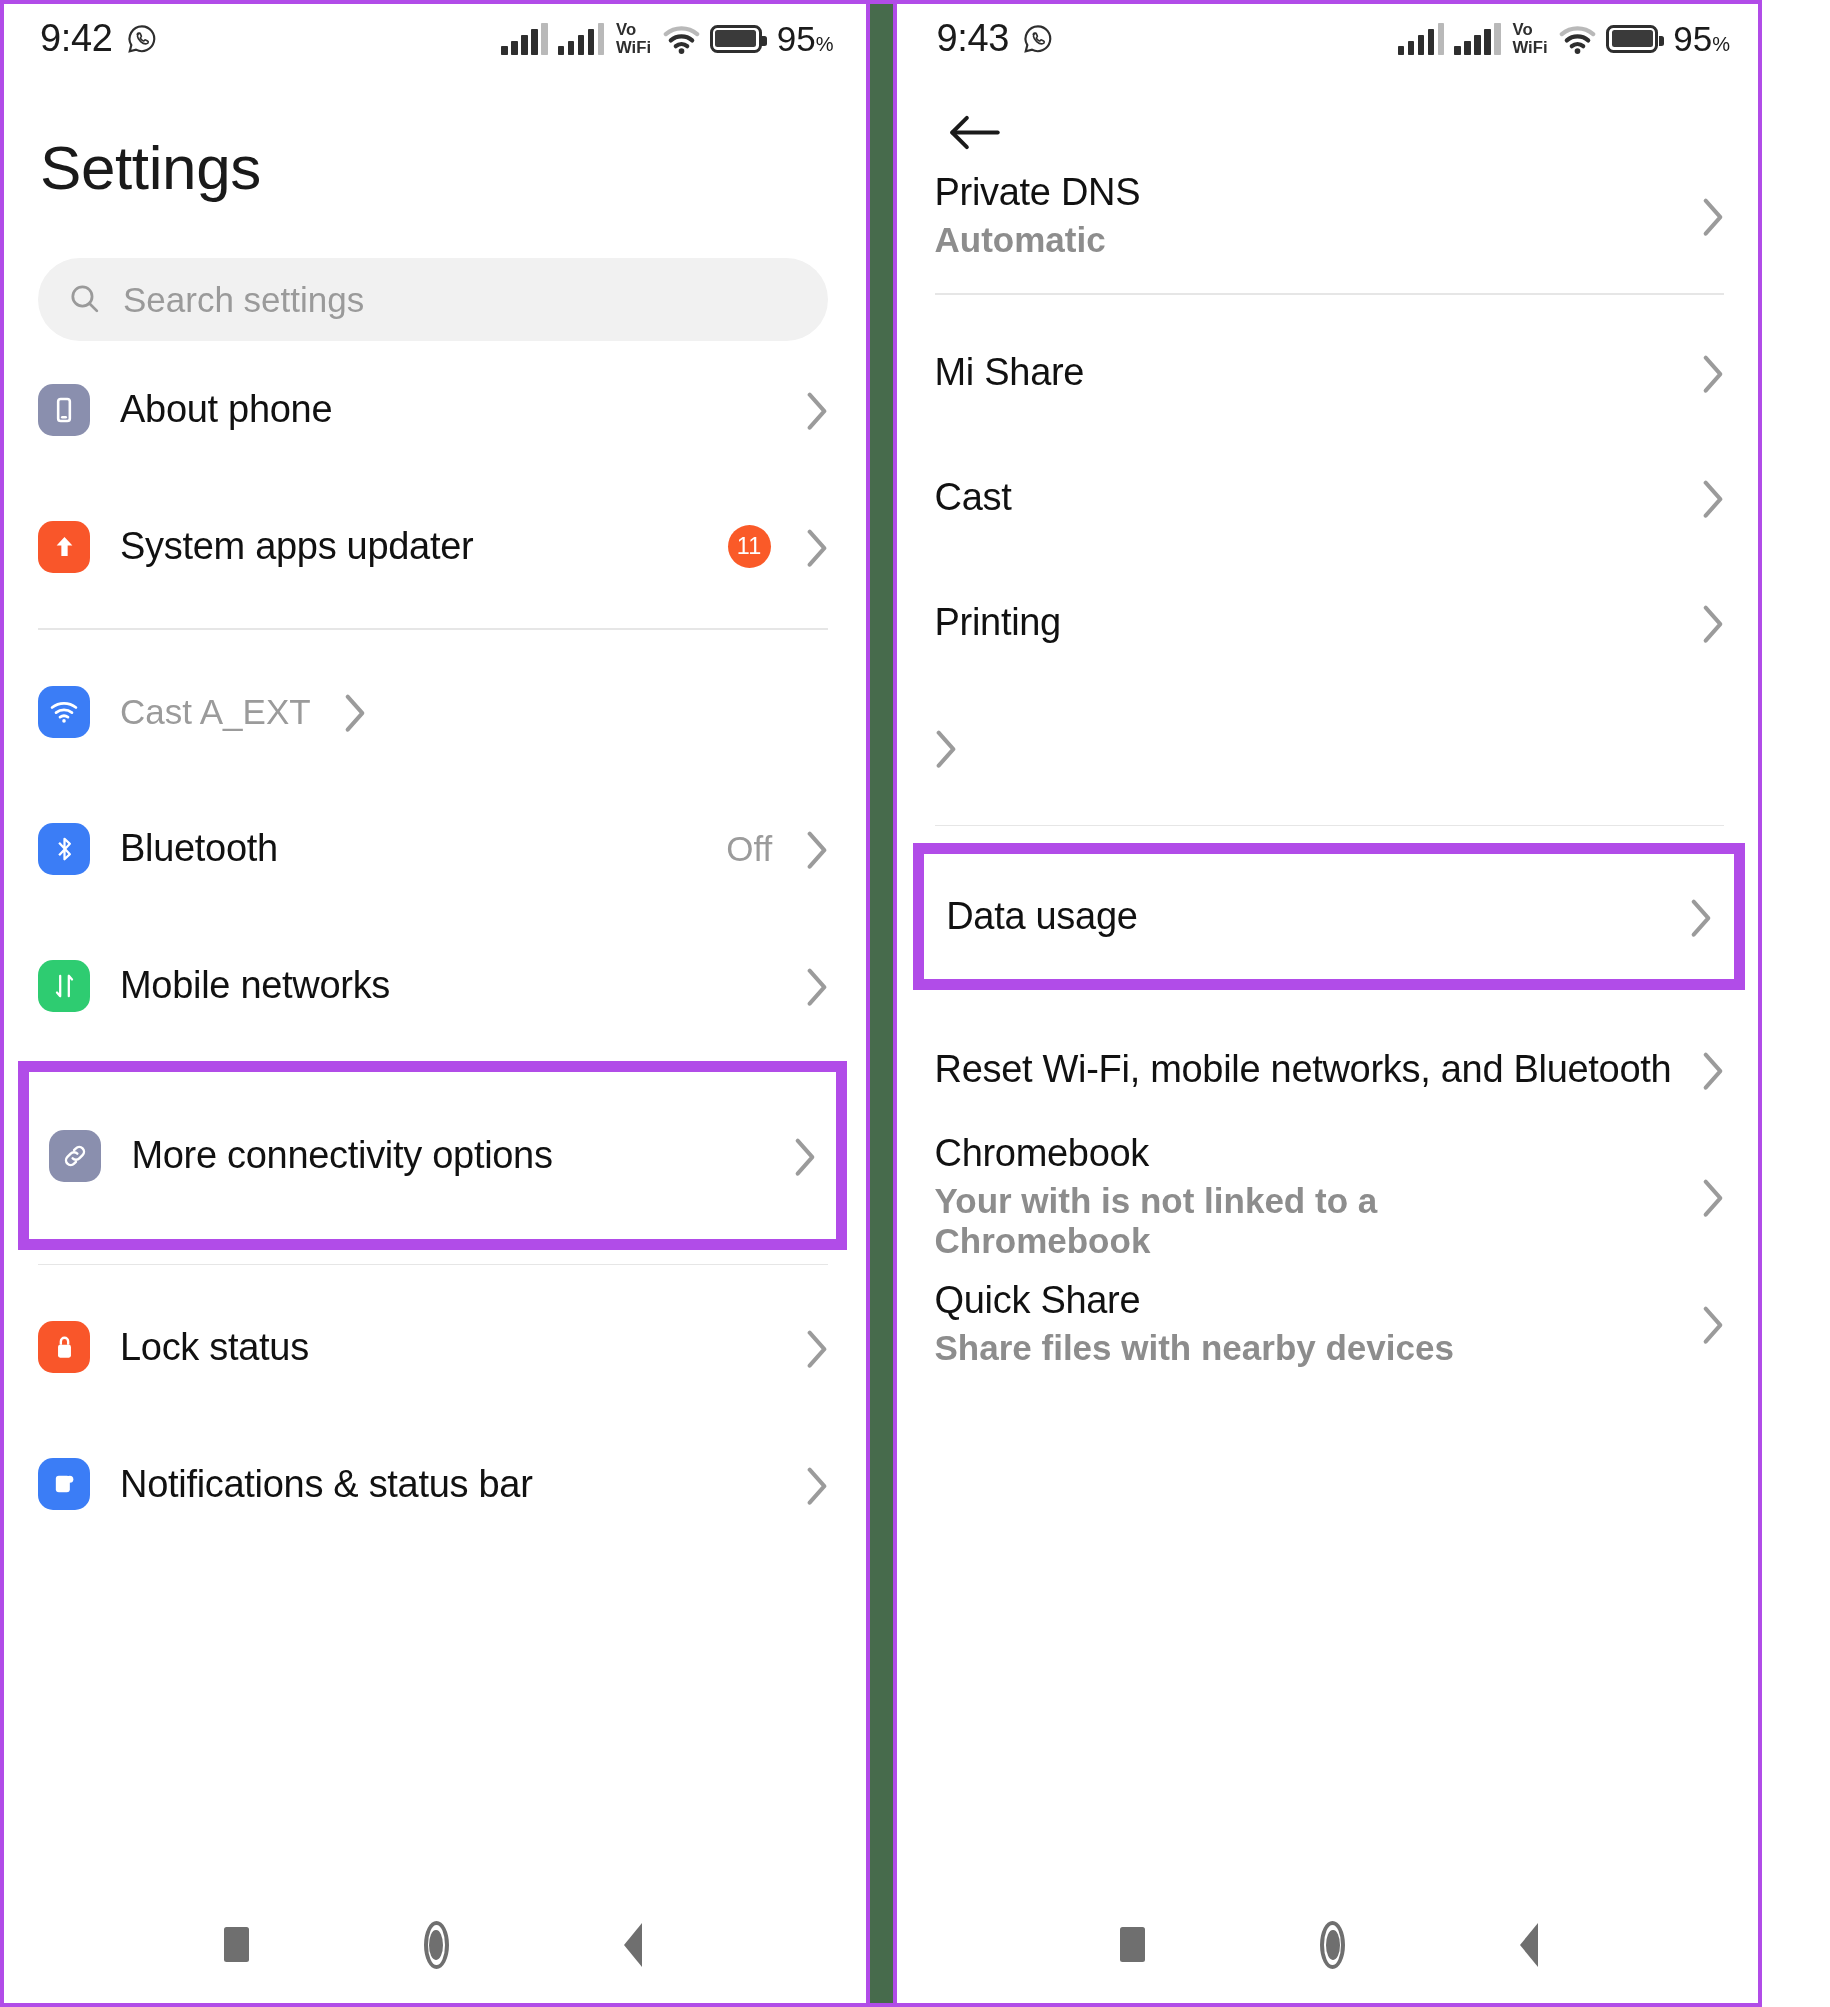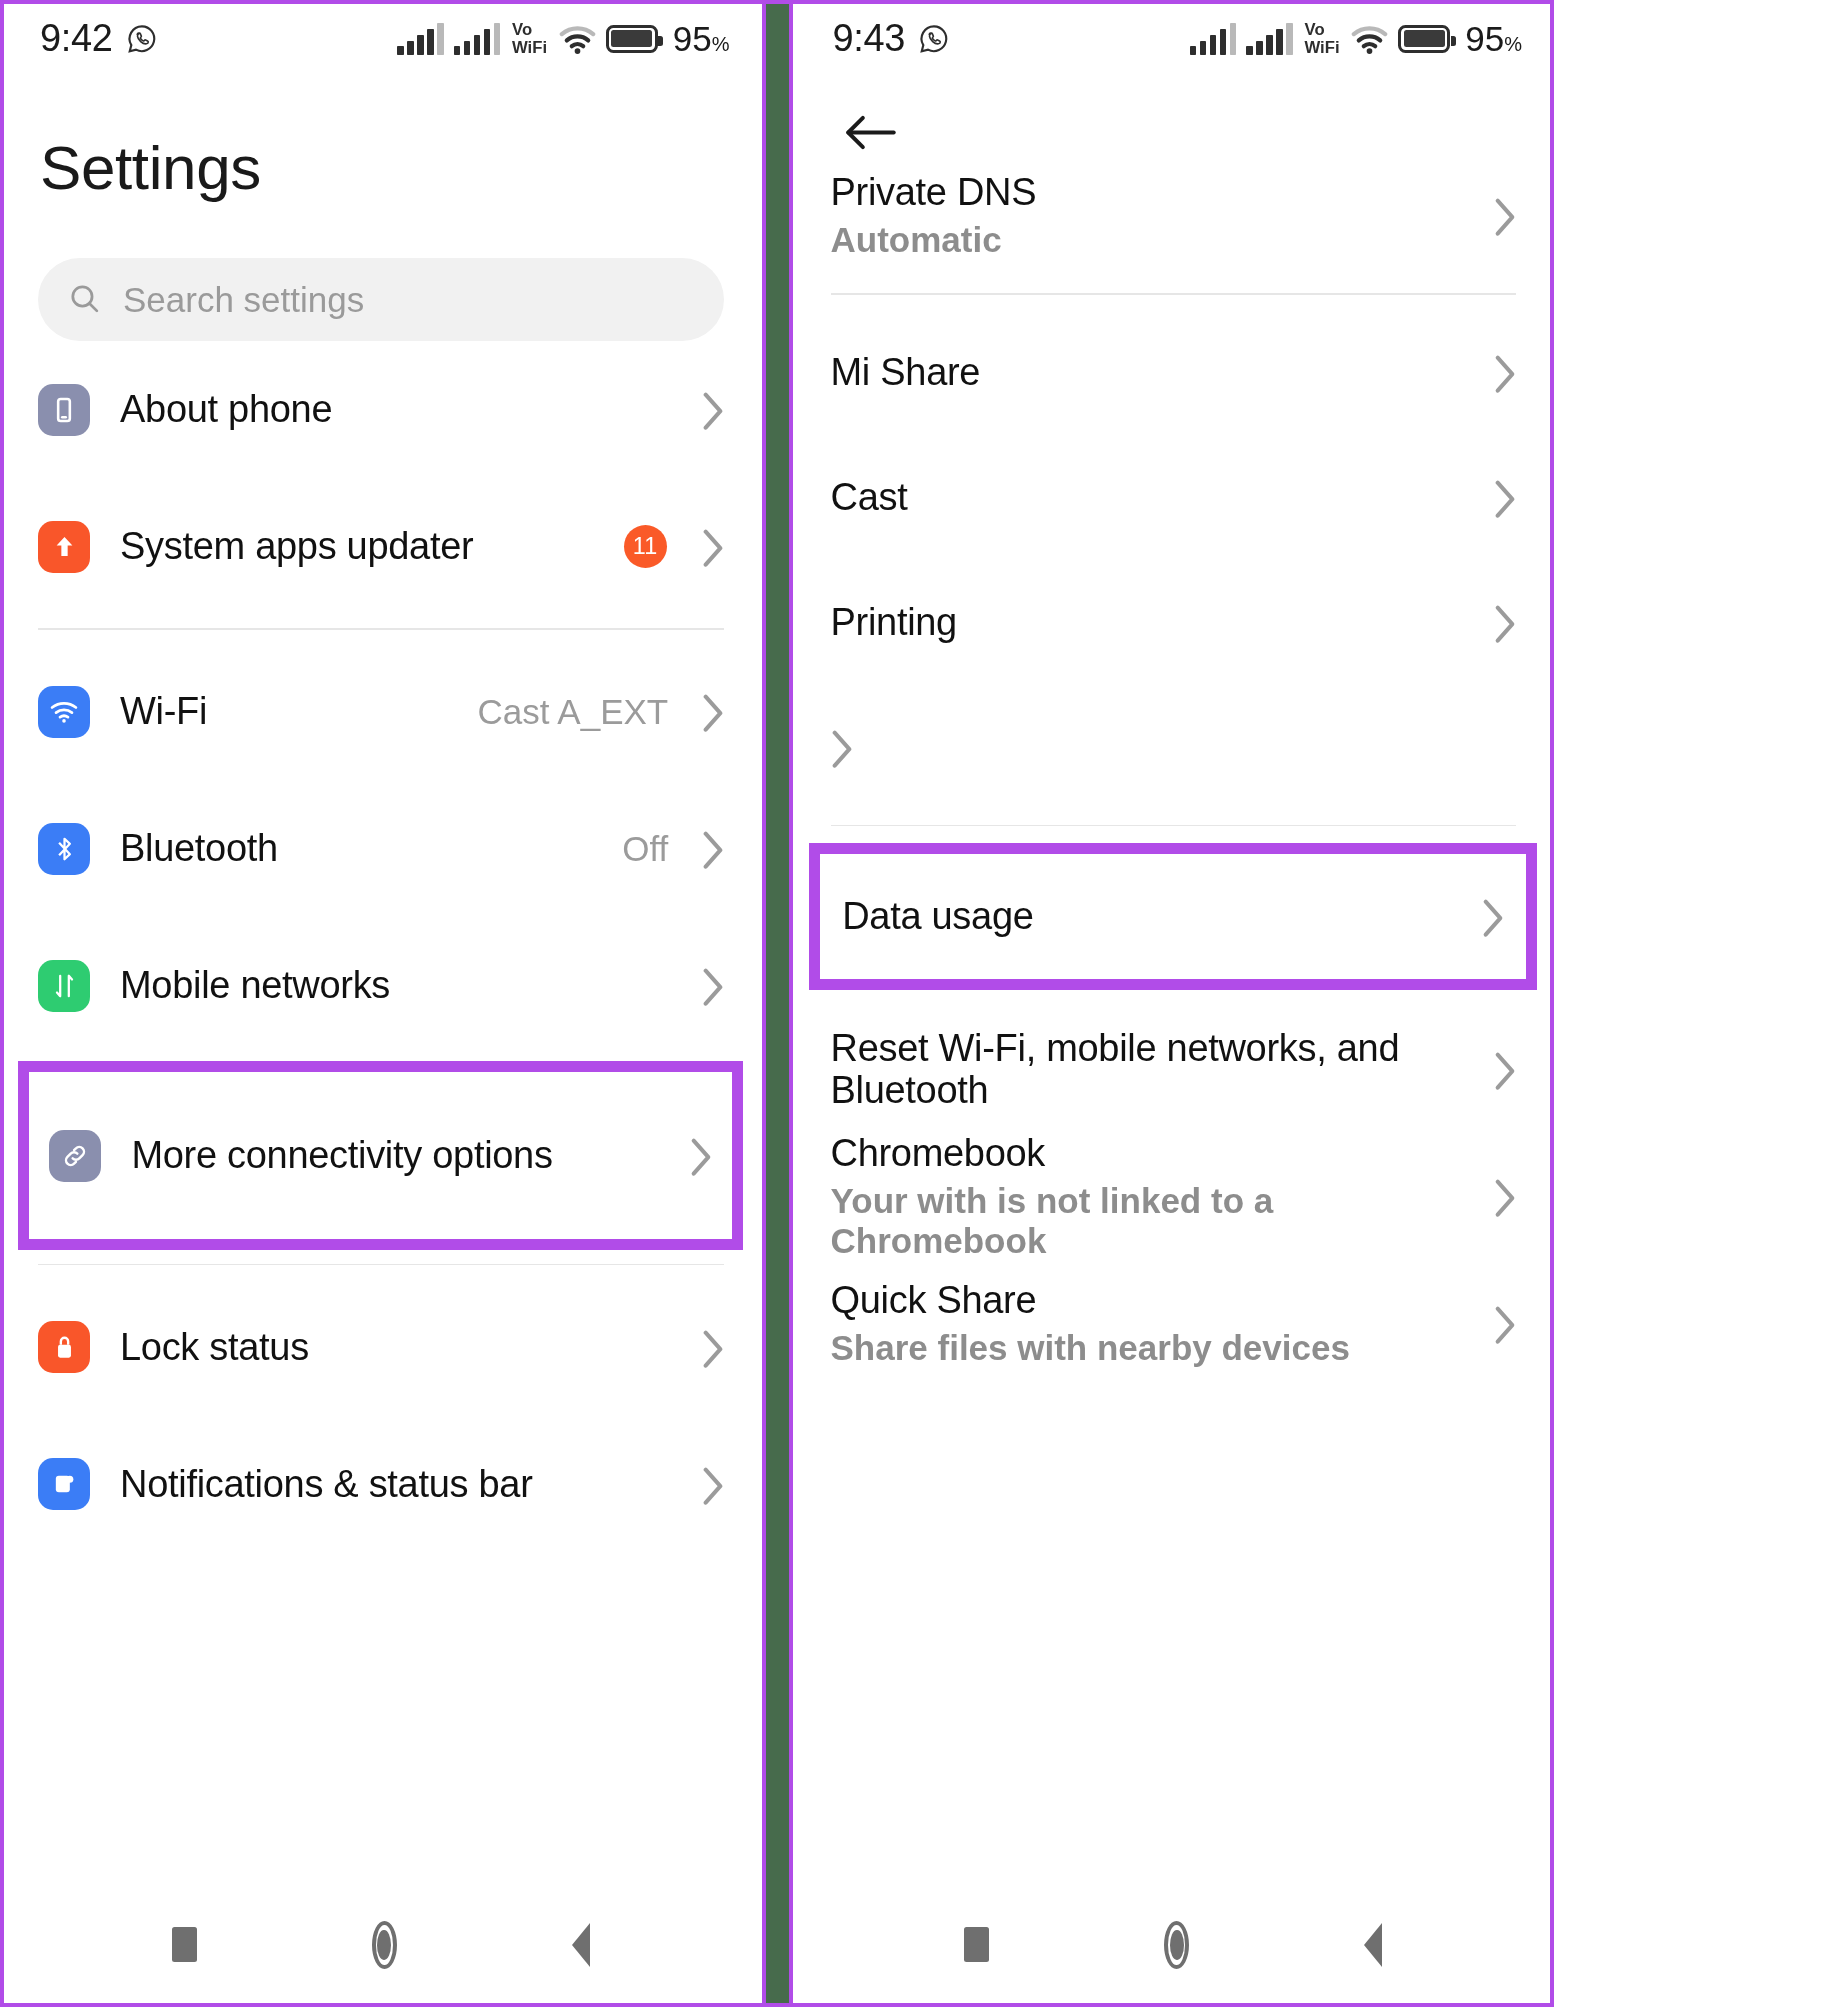--- a/index.html
+++ b/index.html
@@ -4,21 +4,21 @@
 <style>
   * { box-sizing: border-box; margin: 0; padding: 0; }
   html, body {
     width: 1831px; height: 2007px;
     background: #ffffff;
     font-family: "Liberation Sans", sans-serif;
     overflow: hidden;
   }
   .screenshot {
     position: relative;
-    width: 1554px; height: 2007px;
+    width: 1762px; height: 2007px;
     background: #1d4ed8;
     display: flex;
   }
 
   
   .outer-frame {
     position: absolute; inset: 0;
     border: 4.2px solid #b14ce8;
     pointer-events: none;
     z-index: 50;
@@ -341,21 +341,20 @@
     <div class="list">
       <div class="row">
         <span class="app-icon" style="background:#3b7df6">
           <svg width="30" height="25" viewBox="0 0 26 22" fill="none" stroke="#ffffff" stroke-width="2.4" stroke-linecap="round">
             <path d="M2.5 7.5A17 17 0 0 1 23.5 7.5"></path>
               <path d="M6 12A11.5 11.5 0 0 1 20 12"></path>
               <path d="M9.5 16a6 6 0 0 1 7 0"></path>
               <circle cx="13" cy="19.3" r="1.6" fill="#ffffff" stroke="none"></circle>
           </svg>
         </span>
-        <span class="row-label">Wi-Fi</span>
         <span class="row-value">Cast A_EXT</span>
         <span class="chev">
             <svg viewBox="0 0 12 22" fill="none" stroke="#9b9b9b" stroke-width="2.2">
               <path d="M2 2l8 9-8 9" stroke-linecap="round" stroke-linejoin="round"></path>
             </svg>
           </span>
       </div>
       <div class="row">
         <span class="app-icon" style="background:#3b7df6">
           <svg width="25" height="28" viewBox="0 0 18 26" fill="none" stroke="#ffffff" stroke-width="2.1" stroke-linejoin="round">

